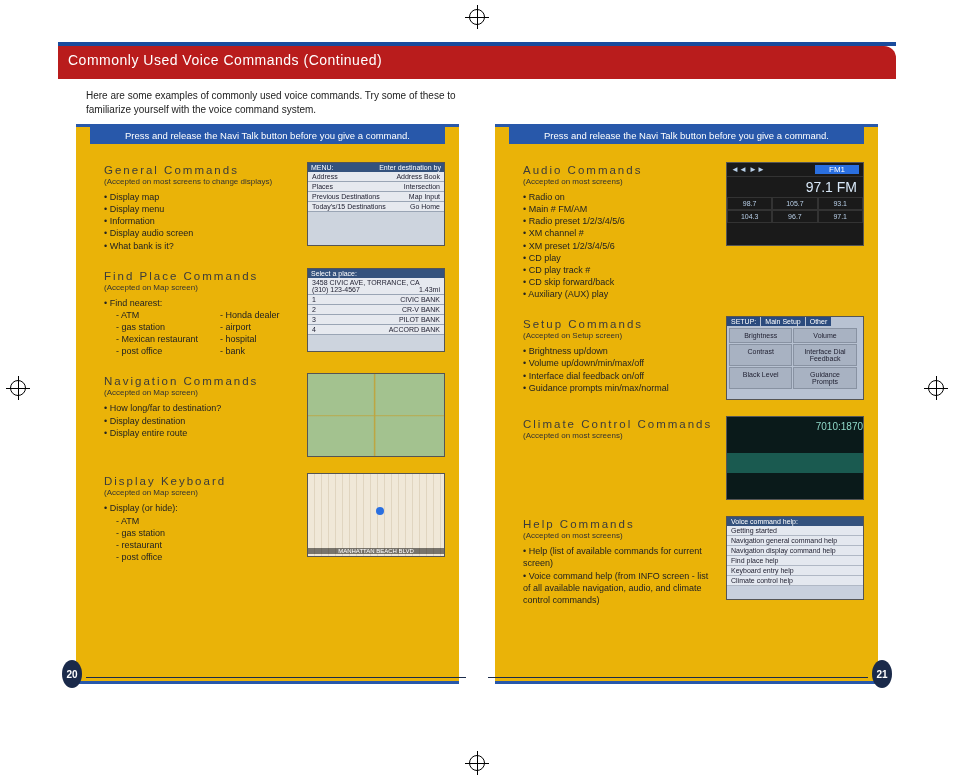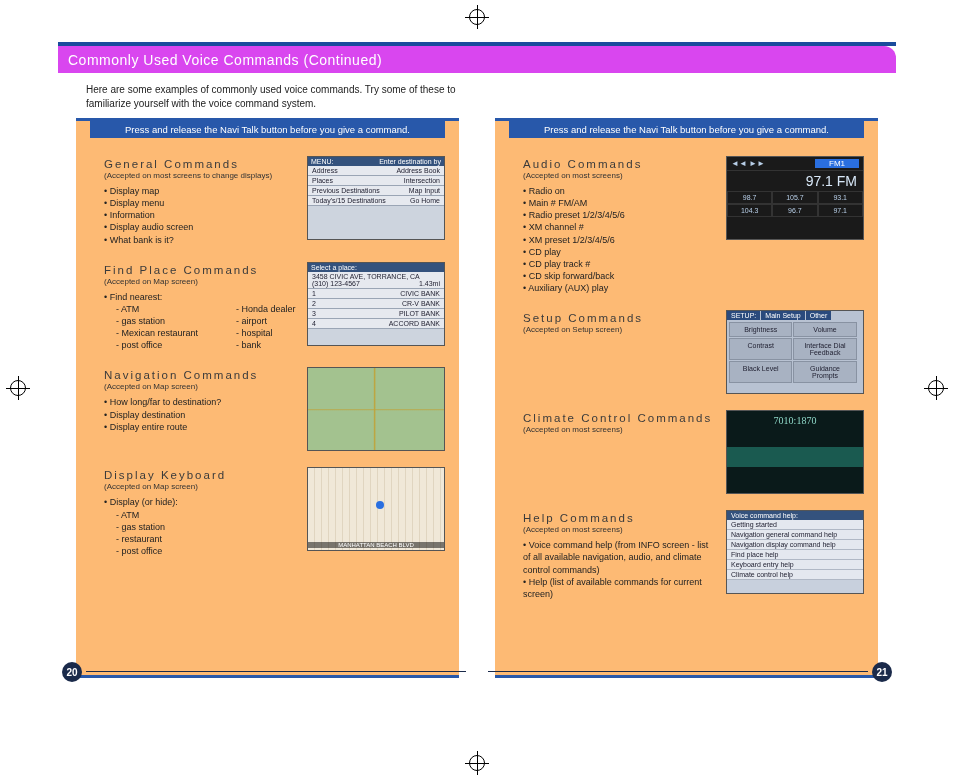--- a/index.html
+++ b/index.html
@@ -19,25 +19,25 @@
   .reg-cross-v { position: absolute; width: 1px; height: 24px; background: #000; }
 
   .page-frame {
     position: absolute;
     top: 42px; left: 58px;
     width: 838px; height: 682px;
     border-top: 4px solid #1a4b9c;
     background: #fff;
   }
   .title-bar {
-    background: #d946ef;
+    background: #b91c1c;
     color: #fff;
     font-size: 14px;
     letter-spacing: 0.5px;
-    padding: 6px 10px 5px 10px;
+    padding: 6px 10px 11px 10px;
     margin-top: 0;
     border-top-right-radius: 12px;
     width: 100%;
   }
   .intro {
     font-size: 10px;
     color: #222;
     padding: 10px 14px 8px 28px;
     line-height: 1.35;
     max-width: 430px;
@@ -45,21 +45,21 @@
   .spread {
     display: flex;
     gap: 0;
     padding: 0 0 0 0;
   }
   .page {
     width: 419px;
     position: relative;
   }
   .panel {
-    background: #fdba74;
+    background: #eab308;
     border-top: 3px solid #2858aa;
     border-bottom: 3px solid #2858aa;
     margin: 0 18px 0 18px;
     padding: 0 0 12px 0;
     min-height: 560px;
   }
   .instr-bar {
     background: #2858aa;
     color: #fff;
     font-size: 9.5px;
@@ -93,21 +93,21 @@
   }
   .bullets li::before { content: "• "; }
   .sublist {
     list-style: none;
     font-size: 9px;
     color: #222;
     padding-left: 12px;
     line-height: 1.35;
   }
   .sublist li::before { content: "- "; }
-  .two-col-sub { display: flex; gap: 26px; }
+  .two-col-sub { display: flex; gap: 10px; }
   .thumb {
     flex: 0 0 auto;
     width: 138px; height: 84px;
     border: 1px solid #555;
     background: #cdd4de;
     font-size: 7px;
     color: #223;
     overflow: hidden;
     position: relative;
     margin-top: 4px;
@@ -152,32 +152,32 @@
     background:#b8c2d2; width:100%; height:100%;
   }
   .setup-hdr { display:flex; font-size:7px; }
   .setup-hdr span { background:#2a4a7d; color:#fff; padding:1px 4px; margin-right:1px; }
   .setup-grid { display:flex; flex-wrap:wrap; padding:2px; gap:1px; }
   .setup-cell { width:48%; background:#a8b2c2; font-size:7px; padding:3px; text-align:center; border:1px solid #8892a2;}
   .thumb-climate {
     background:#0a1a1a; width:100%; height:100%;
     position:relative;
   }
-  .climate-readout { color:#8fd8c8; font-size:10px; position:absolute; top:4px; width:100%; display:flex; justify-content:center;font-family:Liberation Serif, serif; }
+  .climate-readout { color:#8fd8c8; font-size:10px; position:absolute; top:4px; width:100%; display:flex; justify-content:flex-end; }
   .climate-bar { position:absolute; top:36px; width:100%; height:20px; background:#1a5a50; }
   .thumb-help {
     background:#c8d0dd; width:100%; height:100%;
   }
   .help-hdr { background:#34527d; color:#fff; font-size:7px; padding:1px 4px; }
   .help-row { background:#e4e8ef; border-bottom:1px solid #b0b8c5; font-size:7px; padding:1px 4px; }
 
   .page-num {
     position: absolute;
     bottom: -4px;
-    width: 20px; height: 20px;
+    width: 20px; height: 28px;
     background: #1a2a4a;
     color: #fff;
     border-radius: 50%;
     font-size: 10px;
     font-weight: bold;
     display: flex; align-items: center; justify-content: center;
   }
   .page-num-left { left: 4px; }
   .page-num-right { right: 4px; }
   .bottom-rule {
@@ -376,20 +376,26 @@
                     <span>96.7</span>
                     <span>97.1</span>
                   </div>
                 </div>
               </div>
   </div>
             <div class="sec">
     <div class="sec-text">
       <div class="sec-title">Setup Commands</div>
       <div class="sec-sub">(Accepted on Setup screen)</div>
+      <ul class="bullets">
+                  <li>Brightness up/down</li>
+                  <li>Volume up/down/min/max/off</li>
+                  <li>Interface dial feedback on/off</li>
+                  <li>Guidance prompts min/max/normal</li>
+                </ul>
     </div>
     <div class="thumb">
                 <div class="thumb-setup">
                   <div class="setup-hdr">
                     <span>SETUP:</span>
                     <span>Main Setup</span>
                     <span>Other</span>
                   </div>
                   <div class="setup-grid">
                     <div class="setup-cell">Brightness</div>
@@ -416,22 +422,22 @@
                   </div>
                   <div class="climate-bar"></div>
                 </div>
               </div>
   </div>
             <div class="sec">
     <div class="sec-text">
       <div class="sec-title">Help Commands</div>
       <div class="sec-sub">(Accepted on most screens)</div>
       <ul class="bullets">
+                  <li>Help (list of available commands for current screen)</li>
                   <li>Voice command help (from INFO screen - list of all available navigation, audio, and climate control commands)</li>
-                  <li>Help (list of available commands for current screen)</li>
                 </ul>
     </div>
     <div class="thumb">
                 <div class="thumb-help">
                   <div class="help-hdr">Voice command help:</div>
                   <div class="help-row">Getting started</div>
                   <div class="help-row">Navigation general command help</div>
                   <div class="help-row">Navigation display command help</div>
                   <div class="help-row">Find place help</div>
                   <div class="help-row">Keyboard entry help</div>

